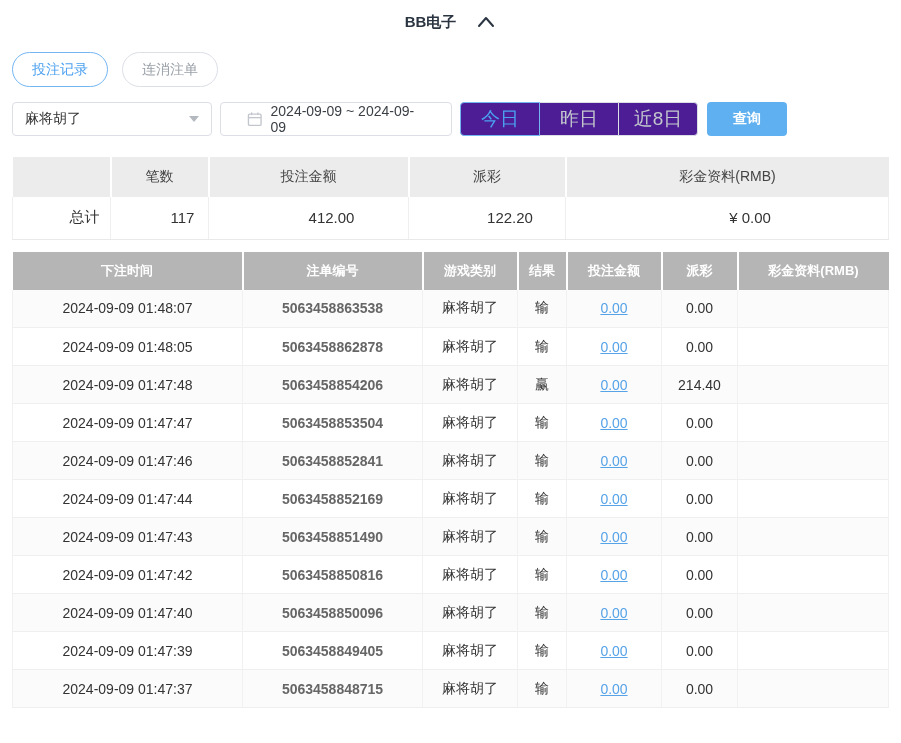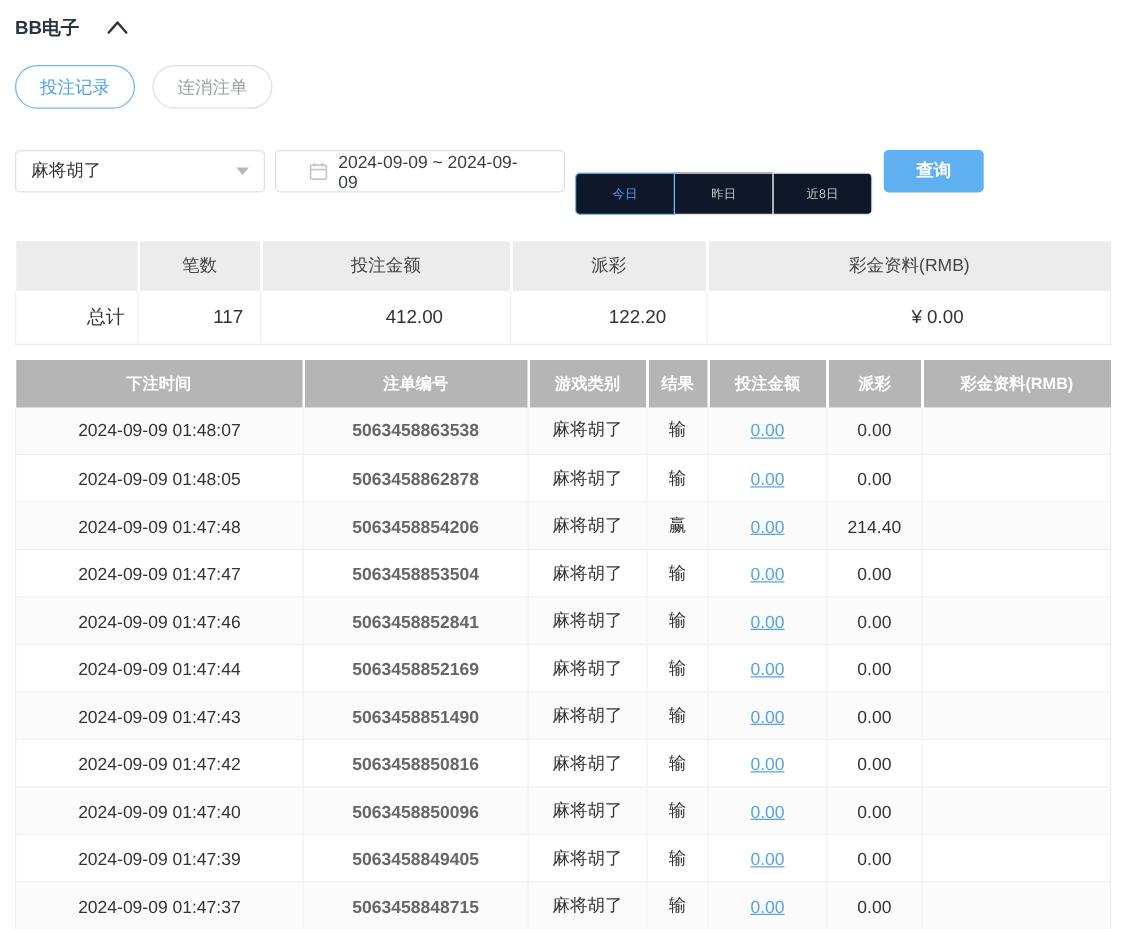--- a/index.html
+++ b/index.html
@@ -5,21 +5,21 @@
   * { margin: 0; padding: 0; box-sizing: border-box; }
   html, body { width: 901px; height: 743px; overflow: hidden; background: #fff; }
   body {
     font-family: "Liberation Sans", "DejaVu Sans", sans-serif;
     color: #333;
     font-size: 14px;
   }
   .page { padding: 10px 12px 0 12px; }
 
   
-  .panel-head { display: flex; align-items: center; justify-content: flex-start; height: 24px; gap: 20px; }
+  .panel-head { display: flex; align-items: center; justify-content: center; height: 24px; gap: 20px; }
   .panel-title { font-size: 15px; font-weight: 700; color: #2b3542; }
   .collapse-btn { cursor: pointer; width: 20px; height: 20px; display: flex; align-items: center; justify-content: center; }
 
   
   .tabs { margin-top: 18px; display: flex; gap: 14px; }
   .tab-pill {
     height: 35px; padding: 0 19px; border-radius: 18px;
     display: flex; align-items: center; justify-content: center;
     background: #fff; border: 1px solid #dcdfe6; color: #99a0a8; cursor: pointer;
     font-size: 14px;
@@ -37,23 +37,23 @@
     width: 0; height: 0; border-left: 5px solid transparent; border-right: 5px solid transparent;
     border-top: 6px solid #b4b8bf;
   }
   .date-input {
     margin-left: 8px; width: 232px; height: 34px; border: 1px solid #dcdfe6; border-radius: 4px;
     display: flex; align-items: center; padding: 0 26px; gap: 8px; background: #fff; cursor: pointer;
     color: #3a3f45;
   }
   .seg-group { margin-left: 8px; display: flex; }
   .seg-btn {
-    width: 80px; height: 34px; background: #0f172a; border: 1px solid #dcdfe6;
-    color: #c3c7cd; font-size: 10px; cursor: pointer; margin-left: -1px;
-    display: flex; align-items: center; justify-content: center; position: relative; margin-top: 36px;
+    width: 80px; height: 34px; background: #4c1d95; border: 1px solid #dcdfe6;
+    color: #c3c7cd; font-size: 19px; cursor: pointer; margin-left: -1px;
+    display: flex; align-items: center; justify-content: center; position: relative;
   }
   .seg-btn:first-child { border-radius: 4px 0 0 4px; margin-left: 0; }
   .seg-btn:last-child { border-radius: 0 4px 4px 0; }
   .seg-btn.active { border-color: #74b6f2; color: #4ba0f0; z-index: 2; }
   .search-btn {
     margin-left: 9px; width: 80px; height: 34px; border: none; border-radius: 4px;
     background: #5fb0f0; color: #fff; font-size: 14px; font-weight: 700; cursor: pointer;
     display: flex; align-items: center; justify-content: center;
   }
 

